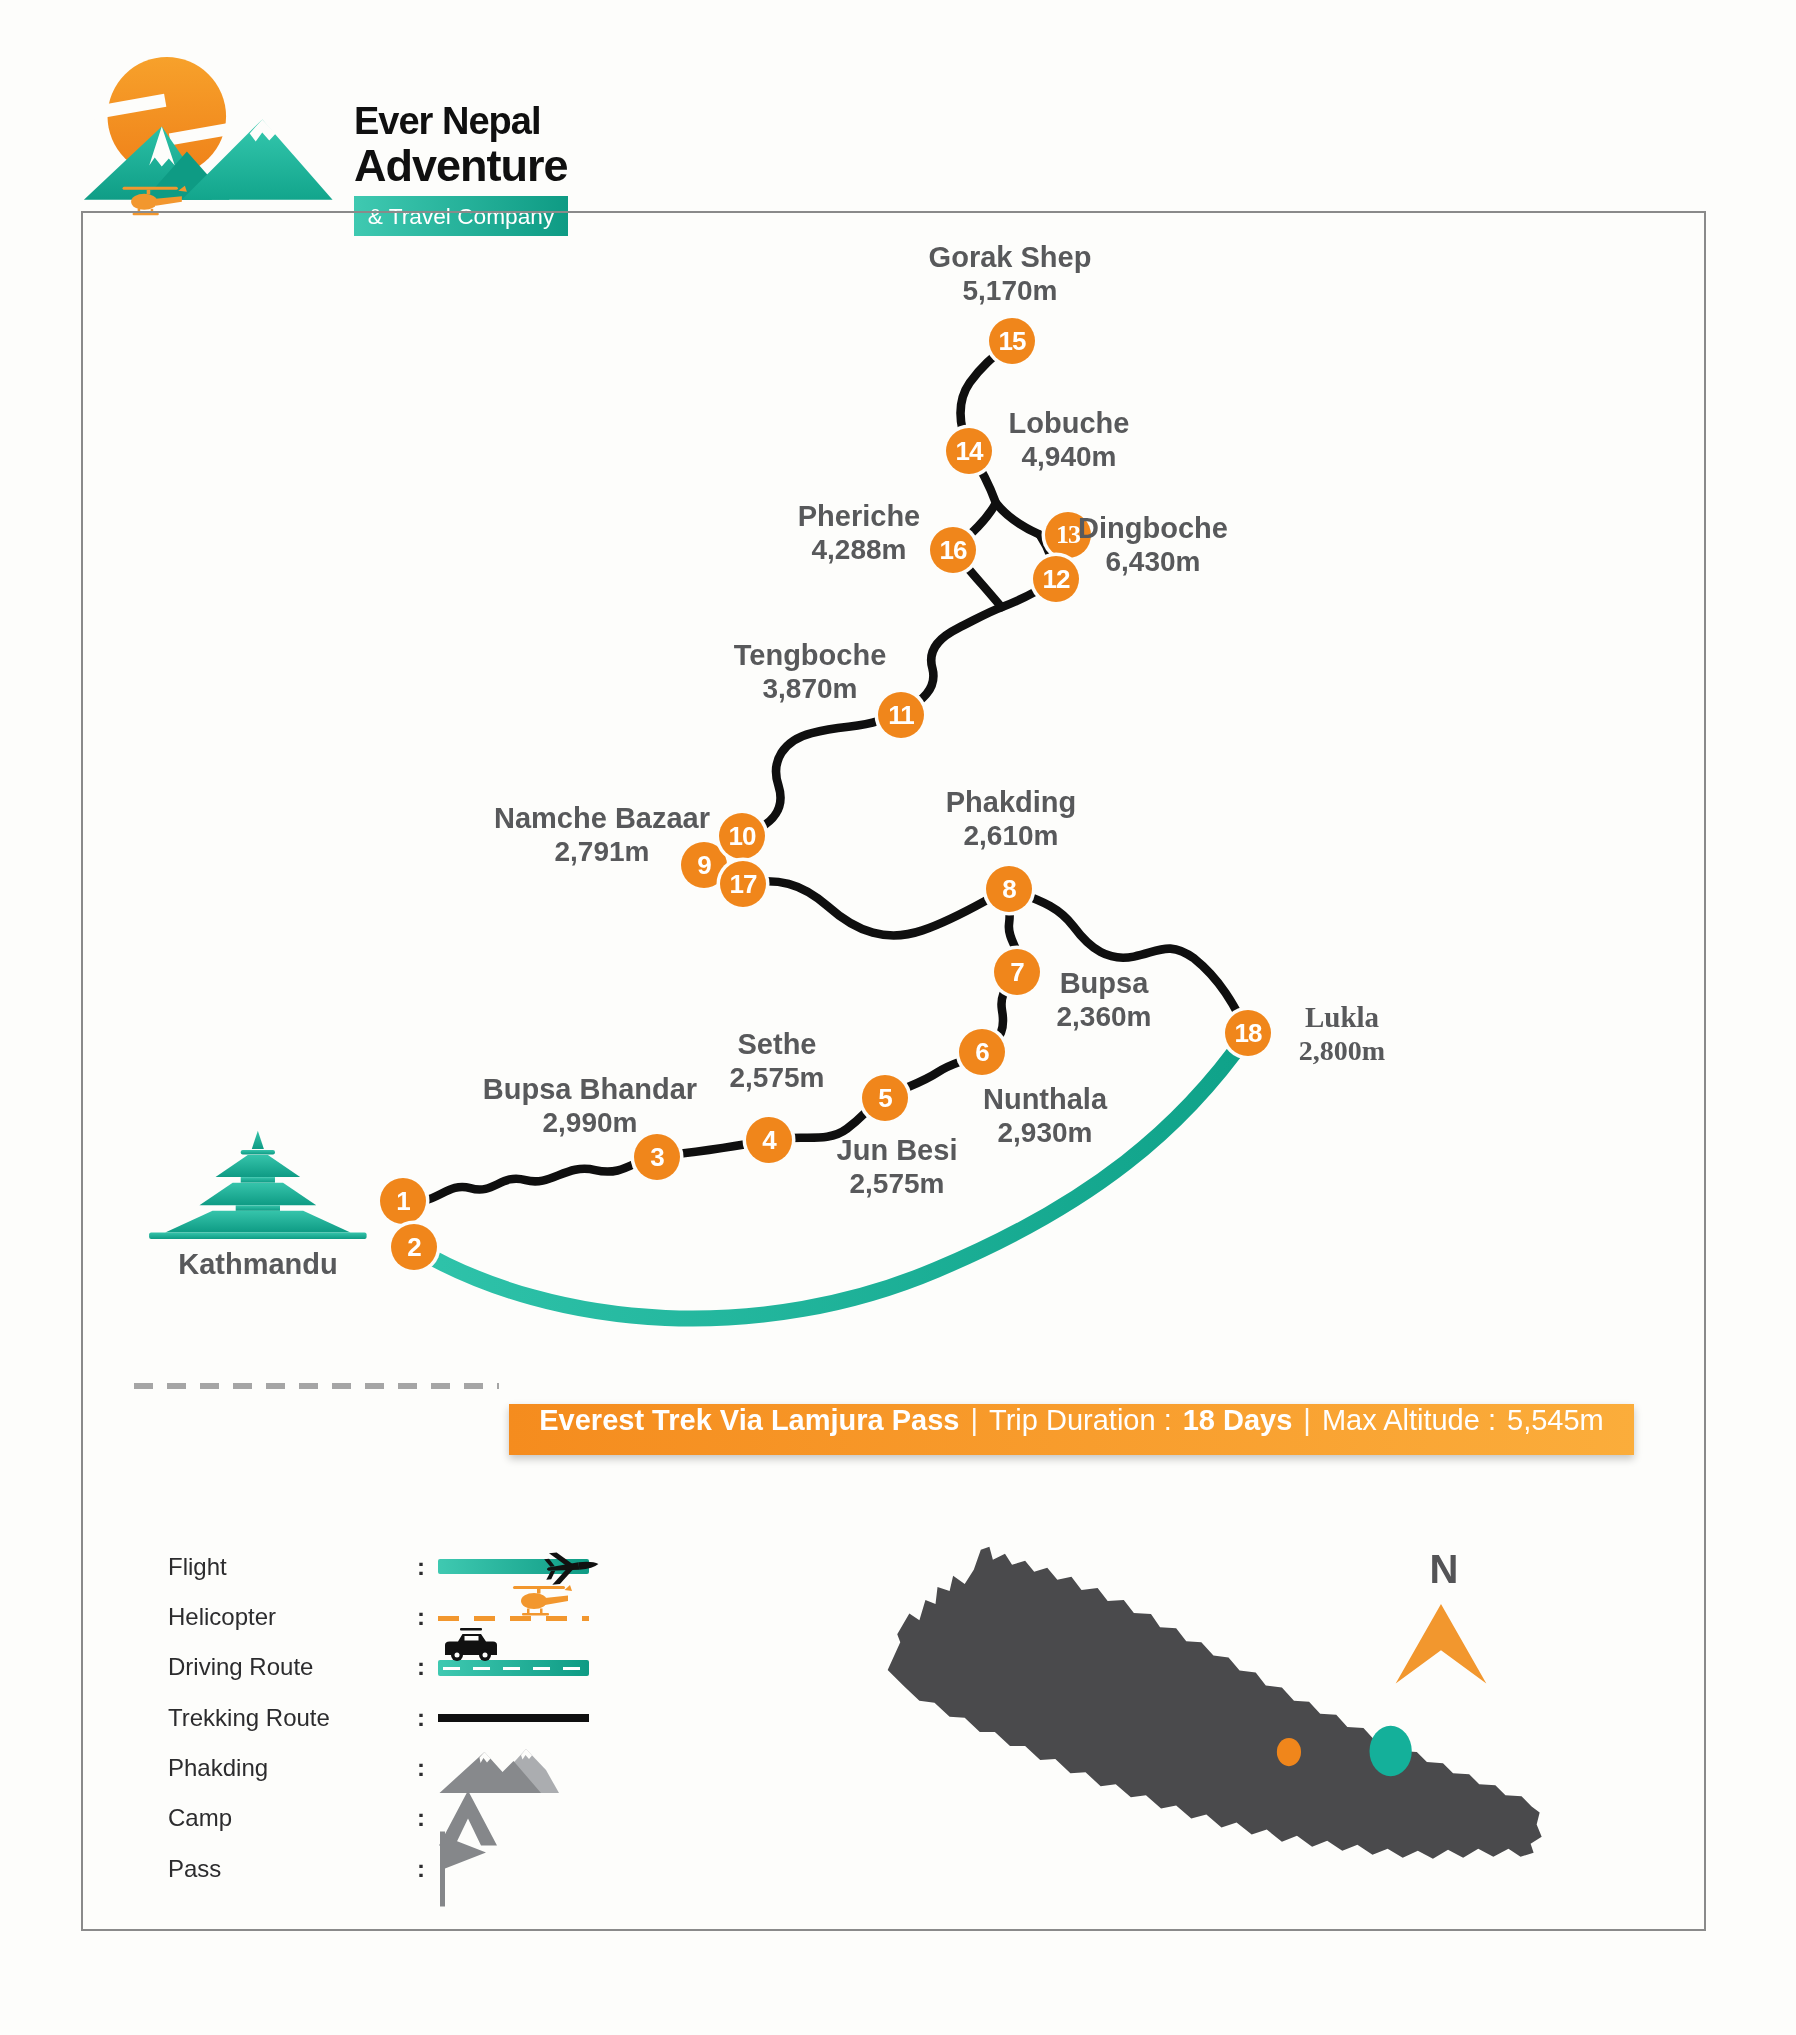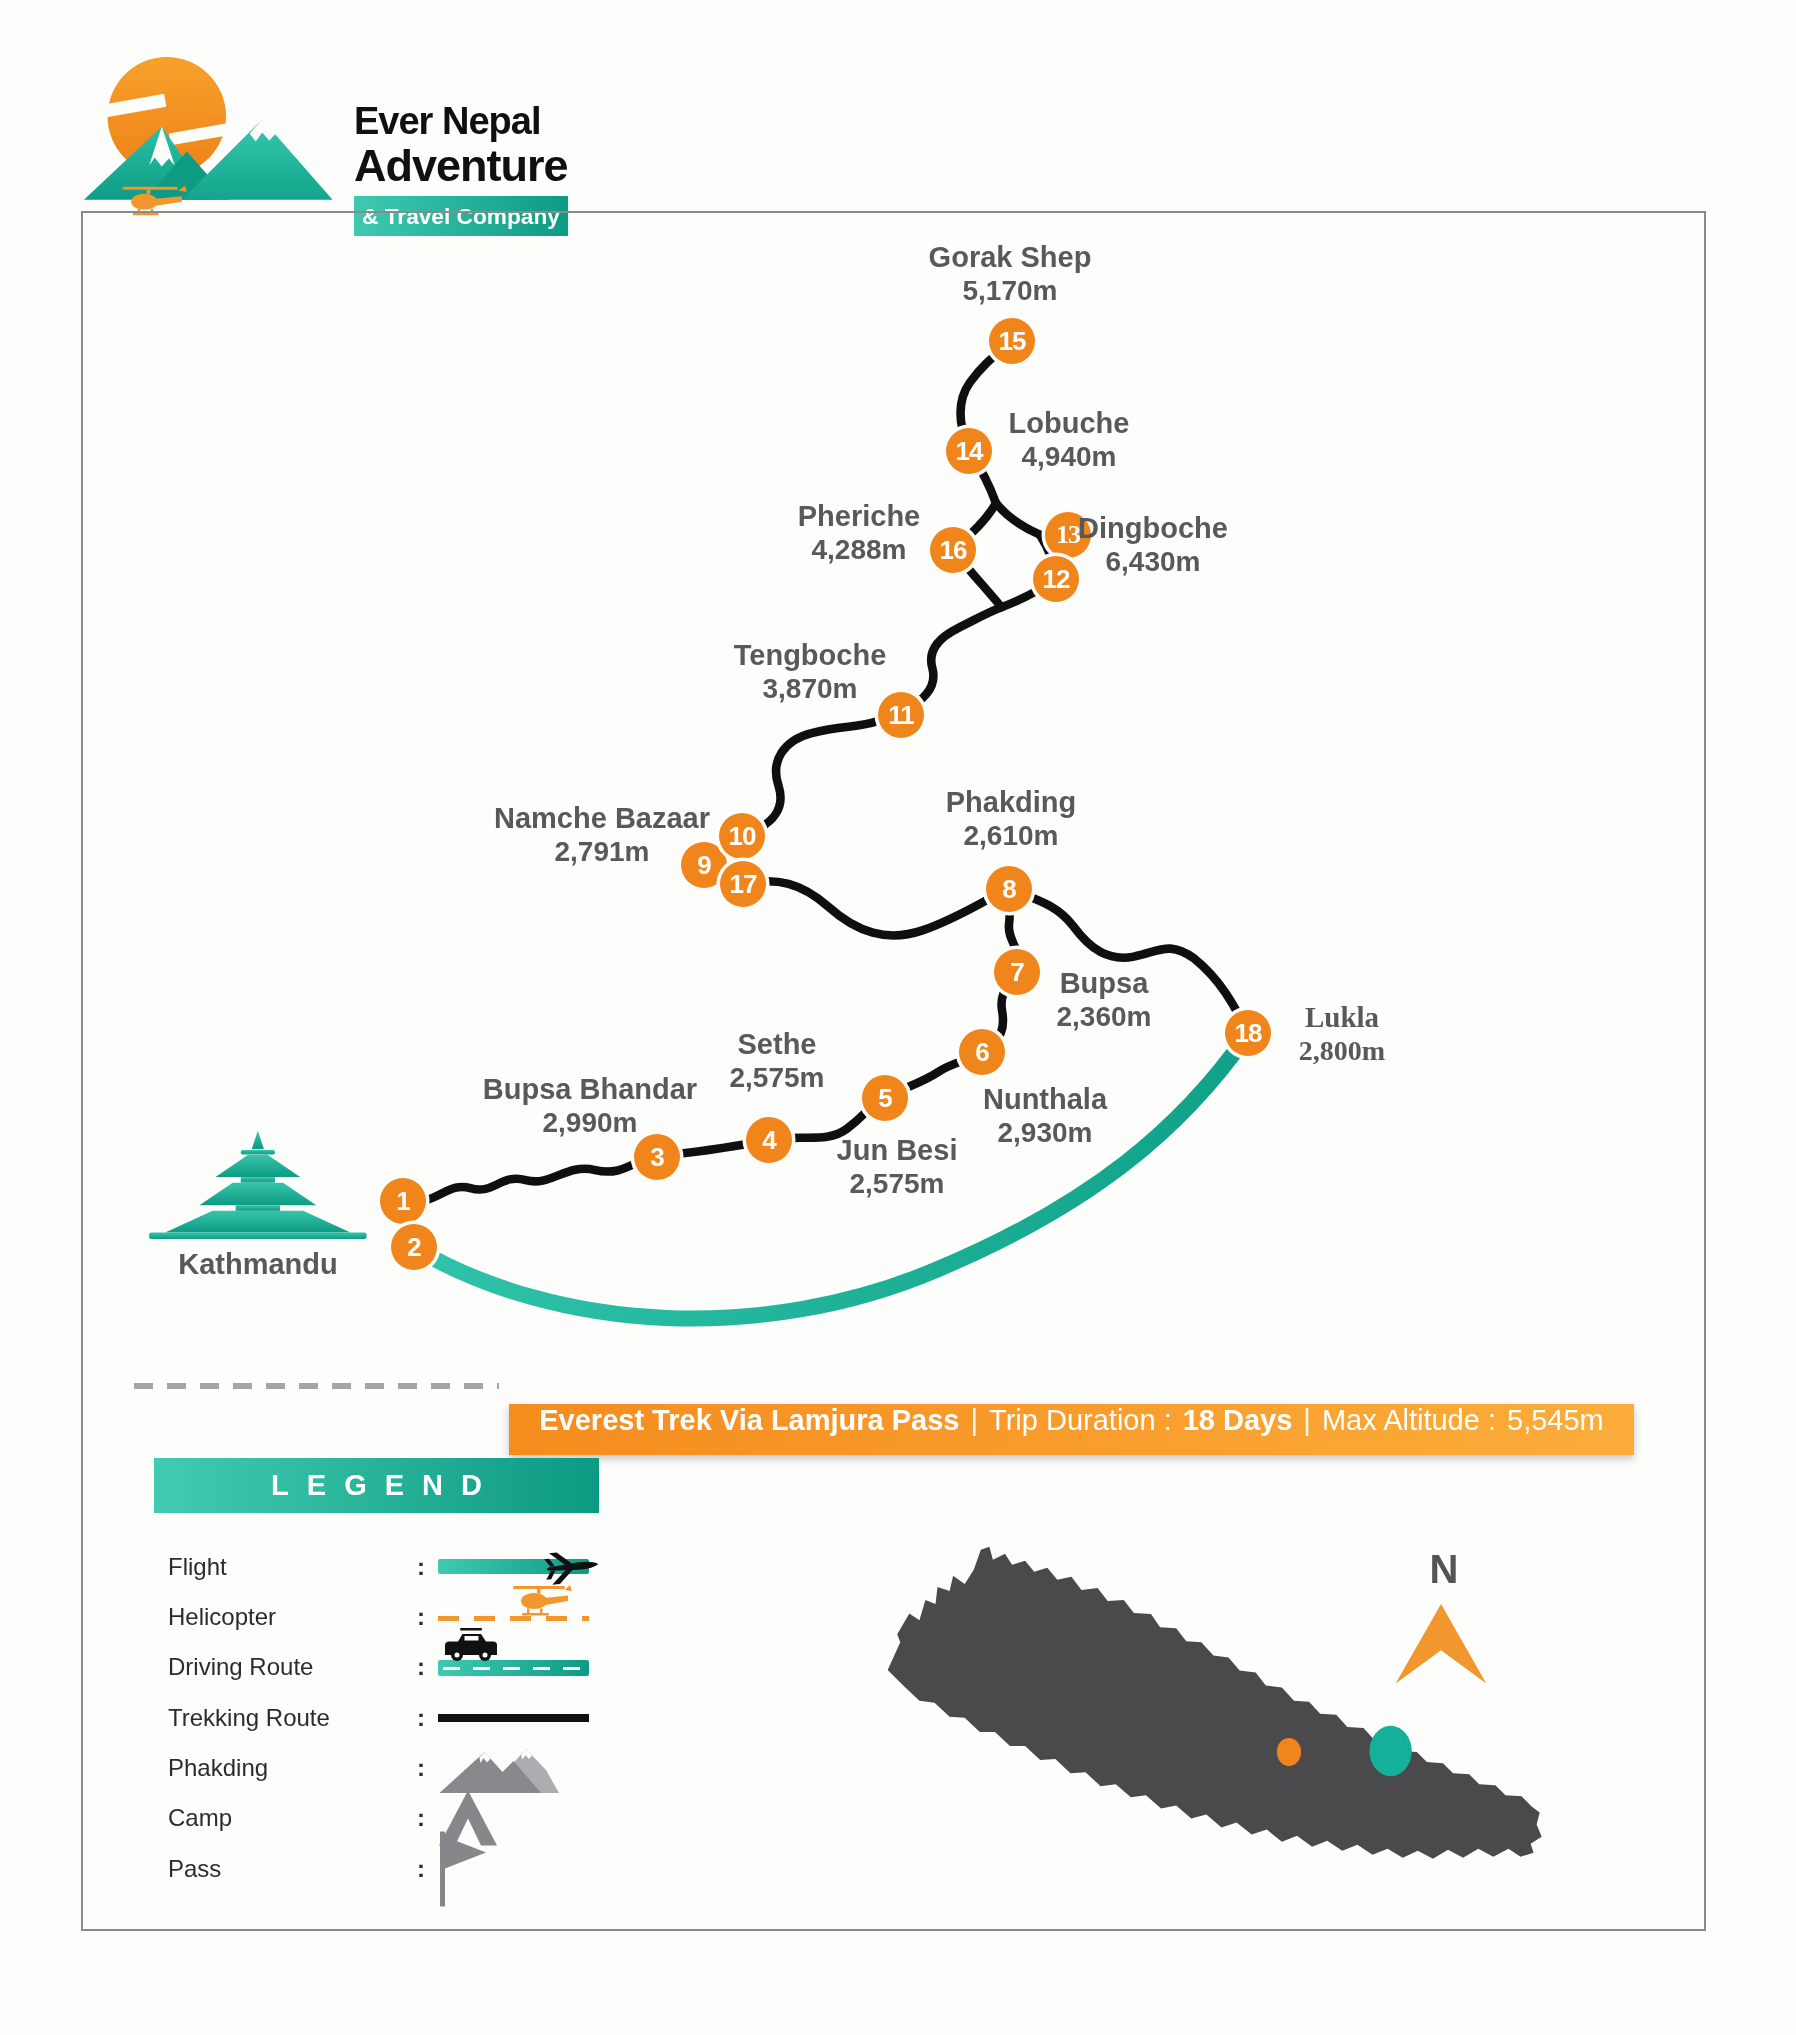--- a/index.html
+++ b/index.html
@@ -11,21 +11,21 @@
   body{font-family:"Liberation Sans", sans-serif;}
   .canvas{position:relative;width:1796px;height:2035px;background:#FDFDFB;overflow:hidden;padding-left:40px;}
 
   
   .logo{position:absolute;left:76px;top:40px;width:453px;height:171px;}
   .logo svg{position:absolute;left:0;top:0;}
   .logo-line1{position:absolute;left:278px;top:60px;font-size:38px;font-weight:bold;color:#101010;letter-spacing:-1px;white-space:nowrap;}
   .logo-line2{position:absolute;left:278px;top:100px;font-size:45px;font-weight:bold;color:#101010;letter-spacing:-1px;white-space:nowrap;}
   .logo-tag{position:absolute;left:278px;top:156px;width:214px;height:40px;
     background:linear-gradient(90deg,var(--c-teal2),#0E9B84);display:flex;align-items:center;justify-content:center;
-    color:#fff;font-size:22.7px;font-weight:bold;white-space:nowrap;}
+    color:#fff;font-size:22.7px;font-weight:normal;white-space:nowrap;}
 
   
   .map-frame{position:absolute;left:81px;top:211px;width:1625px;height:1720px;border:2px solid #8A8A8A;background:transparent;}
 
   
   .route-svg{position:absolute;left:0;top:0;width:1796px;height:2035px;}
   .trek{fill:none;stroke:var(--c-route);stroke-width:17;stroke-linecap:round;stroke-linejoin:round;}
 
   
   .marker{position:absolute;width:46px;height:46px;margin-left:-23px;margin-top:-23px;border-radius:50%;
@@ -310,21 +310,20 @@
   <div class="trip-banner">
     <span class="b">Everest Trek Via Lamjura Pass</span>
     <span class="sep">|</span>
     <span>Trip Duration :</span>
     <span class="b">18 Days</span>
     <span class="sep">|</span>
     <span>Max Altitude :</span>
     <span>5,545m</span>
   </div>
 
-  <div class="legend-head">LEGEND</div>
   <div class="legend">
 
     <div class="legend-row" style="top:25px;">
       <span class="lg-label">Flight</span>
       <span class="lg-colon">:</span>
       <span class="lg-sym">
         <span class="sym-bar-flight"></span>
         <svg class="sym-plane" width="60" height="45" viewBox="0 0 110 66">
           <g fill="#111" transform="rotate(-6 55 33)">
             <path d="M8,30 L64,26 L64,40 L8,36 Q2,33 8,30 Z"></path>

